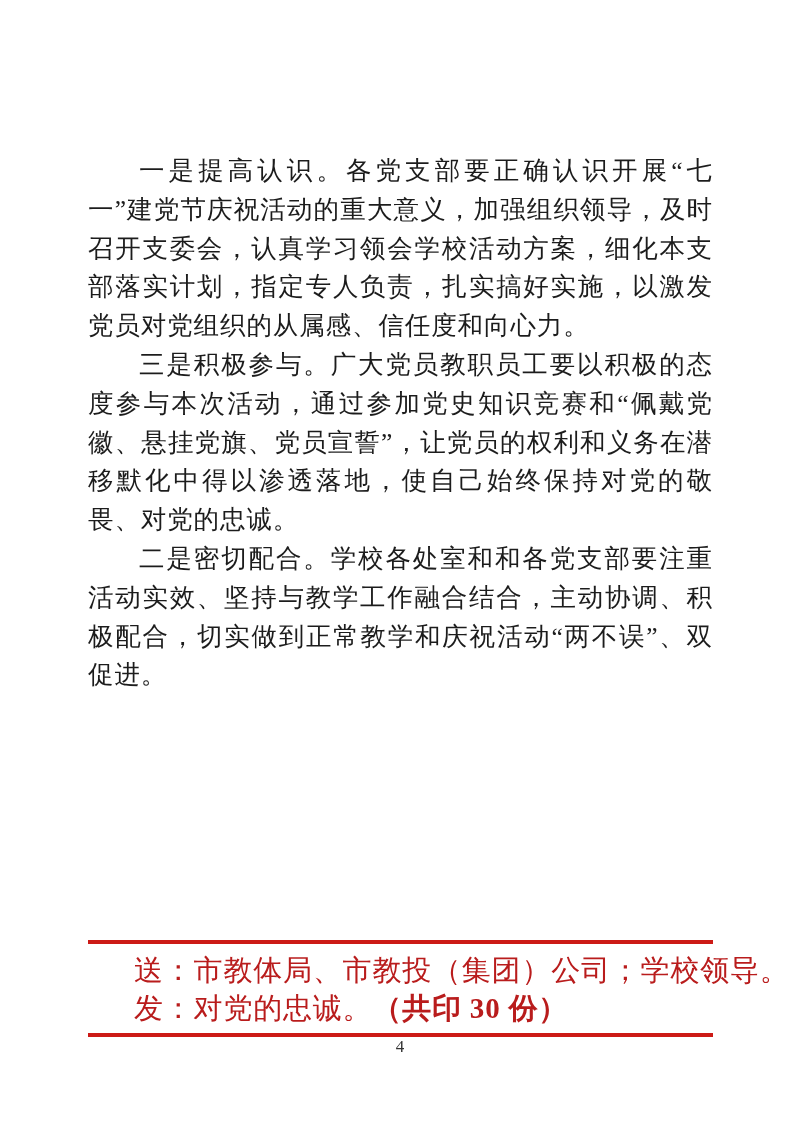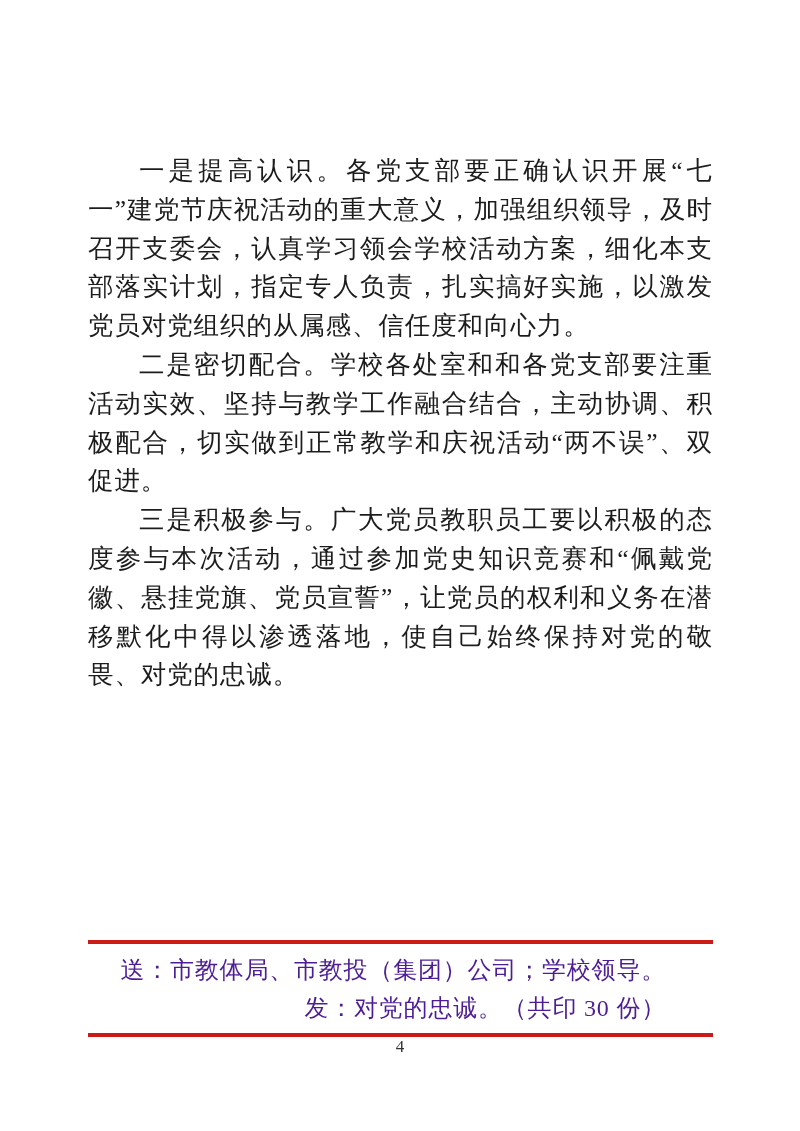--- a/index.html
+++ b/index.html
@@ -55,31 +55,32 @@
     border: 0;
     margin: 0;
     display: block;
   }
   .footer-rows {
     padding: 7px 0 6px 0;
   }
   .footer-row {
     display: flex;
     align-items: baseline;
-    justify-content: flex-end;
-    font-size: 24px;
+    justify-content: flex-start;
+    font-size: 29px;
     line-height: 38px;
     letter-spacing: 0.8px;
     padding-left: 46px;
-    color: #4c1d95;
+    color: #b91c1c;
     white-space: nowrap;
   }
   .footer-row .f-left { }
   .footer-row .f-right {
     padding-right: 47px;
+    font-weight: bold;
   }
 
   
   #page-number {
     position: absolute;
     left: 0;
     top: 1037px;
     width: 800px;
     text-align: center;
     font-size: 17px;
@@ -87,22 +88,22 @@
     letter-spacing: 0;
   }
 </style>
 </head>
 <body>
 
 <div id="page">
 
   <div id="body-copy">
     <p class="para">一是提高认识。各党支部要正确认识开展“七一”建党节庆祝活动的重大意义，加强组织领导，及时召开支委会，认真学习领会学校活动方案，细化本支部落实计划，指定专人负责，扎实搞好实施，以激发党员对党组织的从属感、信任度和向心力。</p>
+    <p class="para">三是积极参与。广大党员教职员工要以积极的态度参与本次活动，通过参加党史知识竞赛和“佩戴党徽、悬挂党旗、党员宣誓”，让党员的权利和义务在潜移默化中得以渗透落地，使自己始终保持对党的敬畏、对党的忠诚。</p>
     <p class="para">二是密切配合。学校各处室和和各党支部要注重活动实效、坚持与教学工作融合结合，主动协调、积极配合，切实做到正常教学和庆祝活动“两不误”、双促进。</p>
-    <p class="para">三是积极参与。广大党员教职员工要以积极的态度参与本次活动，通过参加党史知识竞赛和“佩戴党徽、悬挂党旗、党员宣誓”，让党员的权利和义务在潜移默化中得以渗透落地，使自己始终保持对党的敬畏、对党的忠诚。</p>
   </div>
 
   <div id="footer-block">
     <hr class="rule-red">
     <div class="footer-rows">
       <div class="footer-row">
         <span class="f-left">送：市教体局、市教投（集团）公司；学校领导。</span>
         <span class="f-right"></span>
       </div>
       <div class="footer-row">

